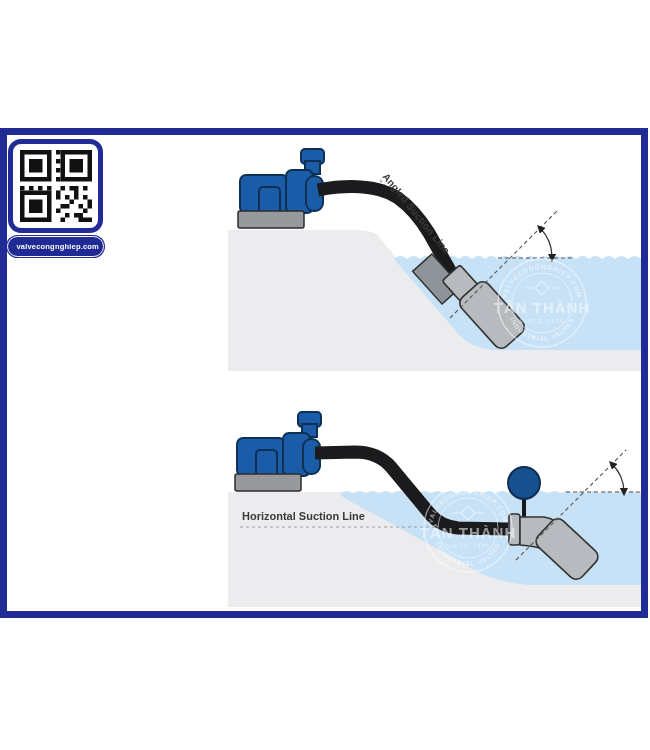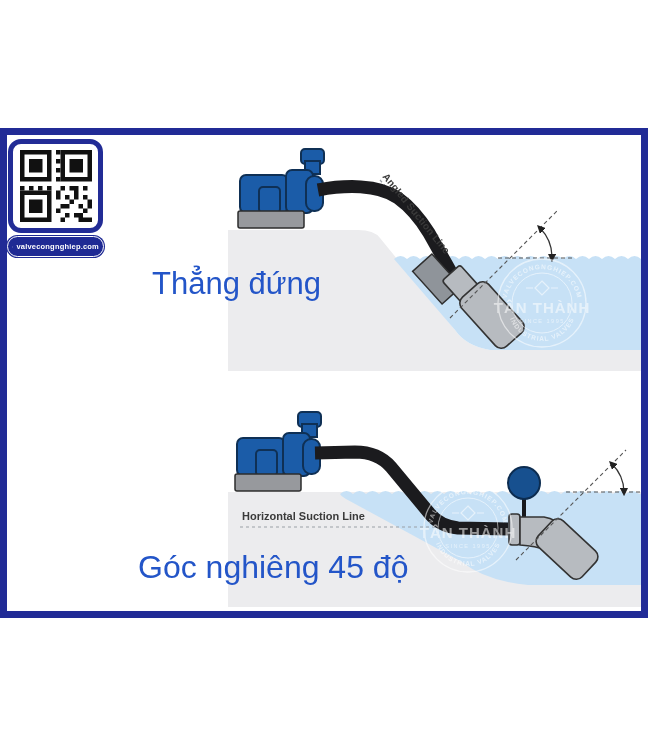--- a/index.html
+++ b/index.html
@@ -163,18 +163,16 @@
   </div>
   <div class="qr-pill">
     <svg width="14" height="14" viewBox="0 0 14 14">
       <circle cx="7" cy="7" r="6" fill="none" stroke="#fff" stroke-width="1.1"></circle>
       <rect x="5" y="3.4" width="4" height="7.2" rx="1" fill="none" stroke="#fff" stroke-width="1"></rect>
       <circle cx="7" cy="9.4" r="0.5" fill="#fff"></circle>
     </svg>
     <span>valvecongnghiep.com</span>
   </div>
 
-  <div class="title title-top">Thẳng đứng</div>
-  <div class="title title-bottom">Góc nghiêng 45 độ</div>
   <div class="pipe-label label-angled">Angled Suction Line</div>
   <div class="pipe-label label-horizontal">Horizontal Suction Line</div>
 
 </div>
 
 </body></html>

